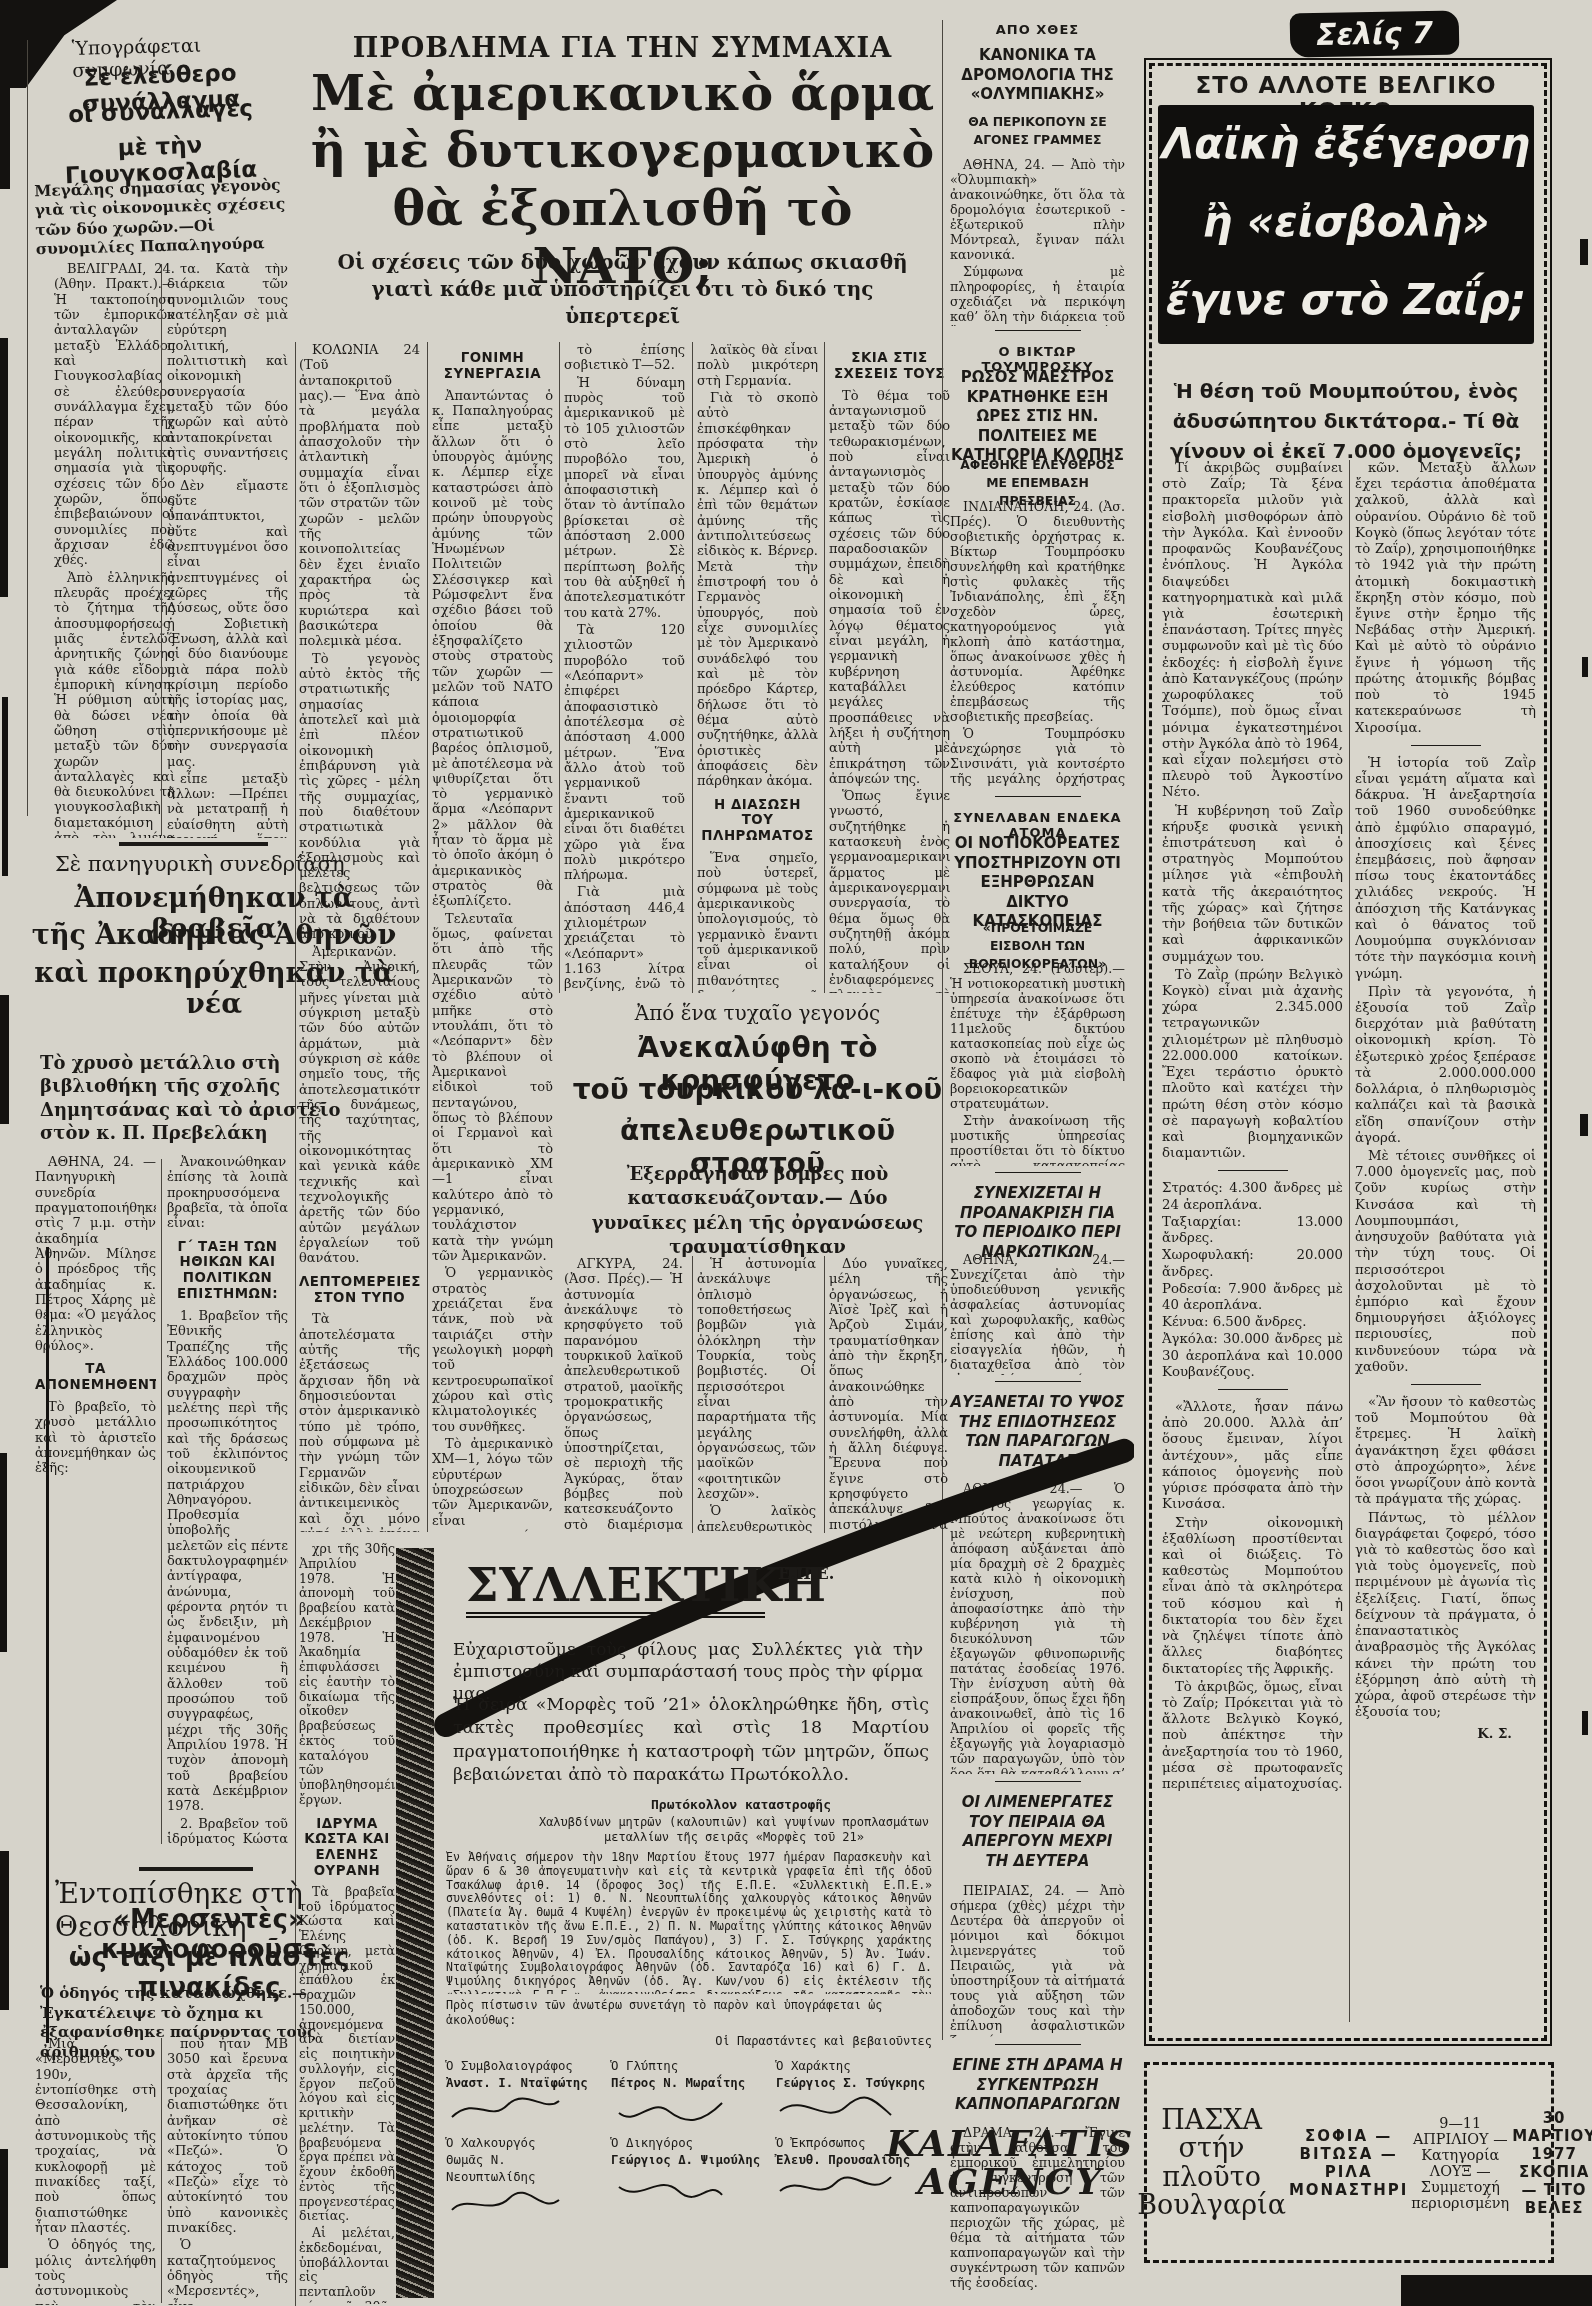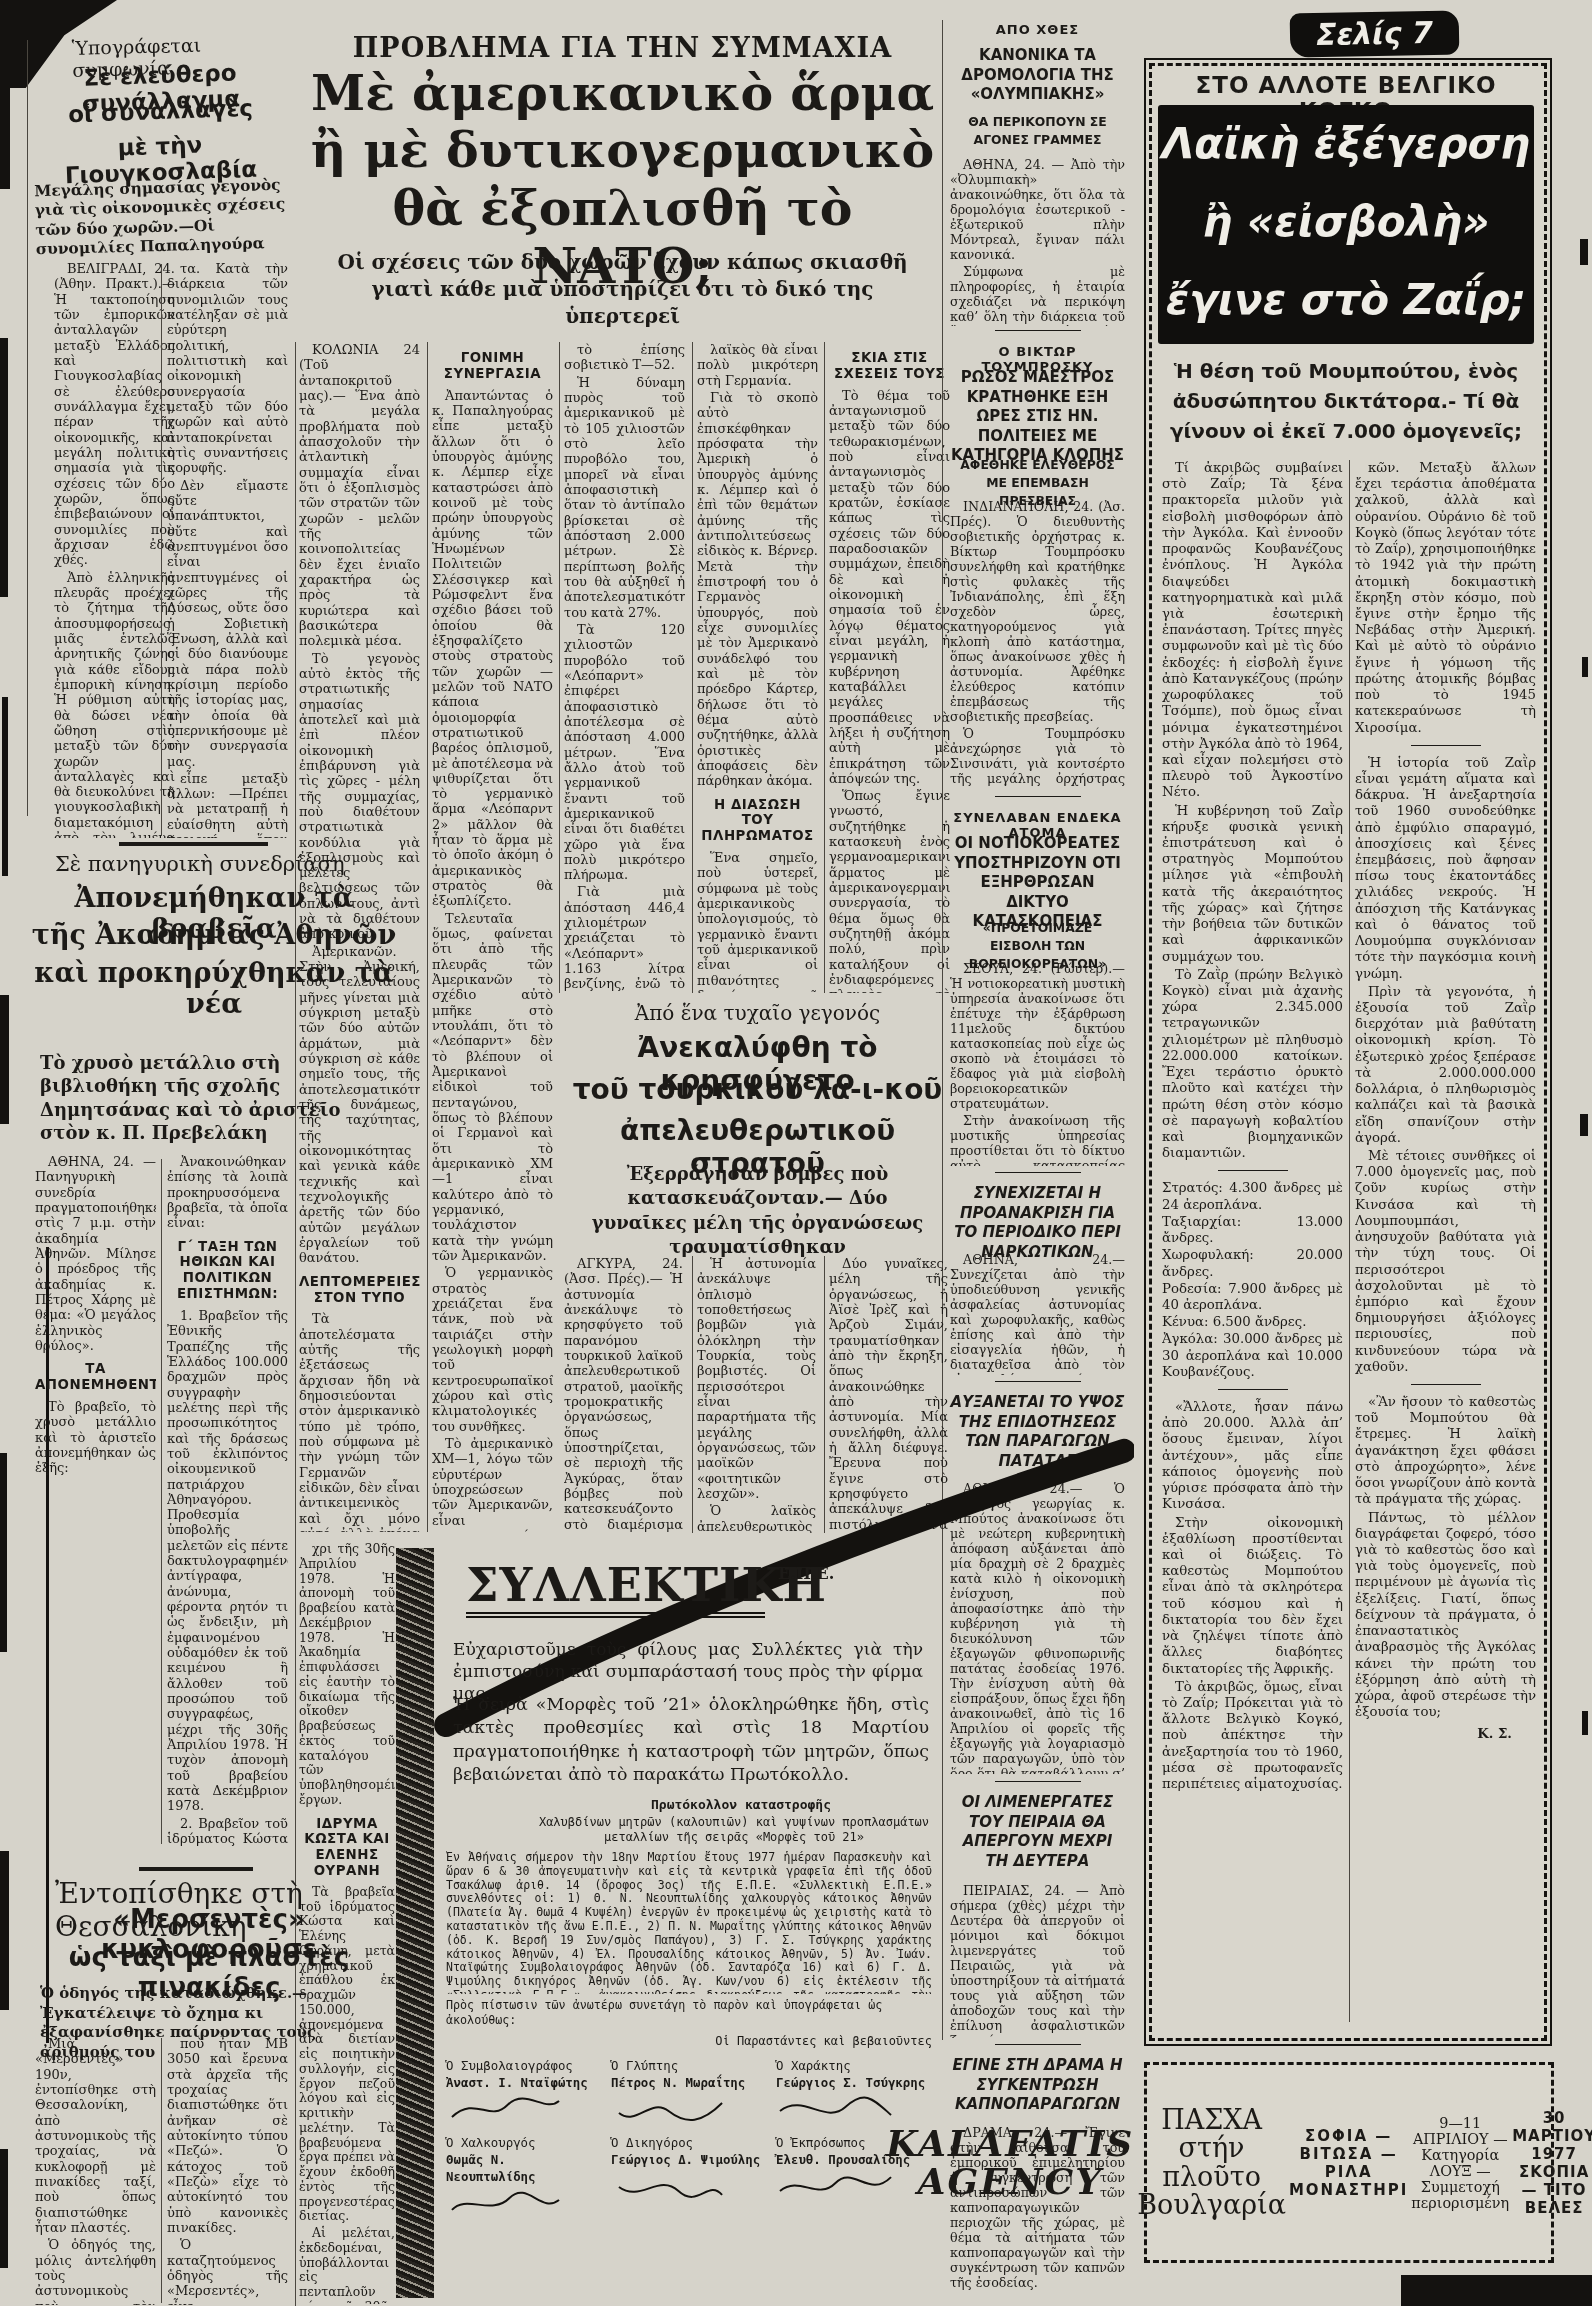--- a/index.html
+++ b/index.html
@@ -222,21 +222,21 @@
     <div class="p">ΔΡΑΜΑ, 24.— Ἔγινε στὴν αἴθουσα τοῦ ἐμπορικοῦ ἐπιμελητηρίου ἡ συγκέντρωση τῶν ἀντιπροσώπων τῶν καπνοπαραγωγικῶν περιοχῶν τῆς χώρας, μὲ θέμα τὰ αἰτήματα τῶν καπνοπαραγωγῶν καὶ τὴν συγκέντρωση τῶν καπνῶν τῆς ἐσοδείας.</div>
   </div>
 
 <div class="wavybox" style="left:1144px;top:58px;width:404px;height:1984px;"></div>
 <div class="abs sans hl" style="left:1156px;top:72px;width:380px;font-size:23px;letter-spacing:1px;">ΣΤΟ ΑΛΛΟΤΕ ΒΕΛΓΙΚΟ ΚΟΓΚΟ</div>
 <div class="blackblock" style="left:1158px;top:105px;width:376px;height:239px;font-size:42px;line-height:78px;font-style:italic;">
   <div>Λαϊκὴ ἐξέγερση</div>
   <div>ἢ «εἰσβολὴ»</div>
   <div>ἔγινε στὸ Ζαΐρ;</div>
 </div>
-<div class="abs hl sans" style="left:1164px;top:356px;width:364px;font-size:20px;line-height:1.5;">Ἡ θέση τοῦ Μουμπούτου, ἑνὸς ἀδυσώπητου δικτάτορα.- Τί θὰ γίνουν οἱ ἐκεῖ 7.000 ὁμογενεῖς;</div>
+<div class="abs hl sans" style="left:1164px;top:376px;width:364px;font-size:20px;line-height:1.5;">Ἡ θέση τοῦ Μουμπούτου, ἑνὸς ἀδυσώπητου δικτάτορα.- Τί θὰ γίνουν οἱ ἐκεῖ 7.000 ὁμογενεῖς;</div>
 <div class="col" style="left:1162px;top:460px;width:181px;height:1566px;font-size:13.3px;line-height:1.22;">
     <div class="p">Τί ἀκριβῶς συμβαίνει στὸ Ζαΐρ; Τὰ ξένα πρακτορεῖα μιλοῦν γιὰ εἰσβολὴ μισθοφόρων ἀπὸ τὴν Ἀγκόλα. Καὶ ἐννοοῦν προφανῶς Κουβανέζους ἐνόπλους. Ἡ Ἀγκόλα διαψεύδει κατηγορηματικὰ καὶ μιλᾶ γιὰ ἐσωτερικὴ ἐπανάσταση. Τρίτες πηγὲς συμφωνοῦν καὶ μὲ τὶς δύο ἐκδοχές: ἡ εἰσβολὴ ἔγινε ἀπὸ Κατανγκέζους (πρώην χωροφύλακες τοῦ Τσόμπε), ποὺ ὅμως εἶναι μόνιμα ἐγκατεστημένοι στὴν Ἀγκόλα ἀπὸ τὸ 1964, καὶ εἶχαν πολεμήσει στὸ πλευρὸ τοῦ Ἀγκοστίνο Νέτο.</div>
     <div class="p">Ἡ κυβέρνηση τοῦ Ζαῒρ κήρυξε φυσικὰ γενικὴ ἐπιστράτευση καὶ ὁ στρατηγὸς Μομπούτου μίλησε γιὰ «ἐπιβουλὴ κατὰ τῆς ἀκεραιότητος τῆς χώρας» καὶ ζήτησε τὴν βοήθεια τῶν δυτικῶν καὶ ἀφρικανικῶν συμμάχων του.</div>
     <div class="p">Τὸ Ζαῒρ (πρώην Βελγικὸ Κογκὸ) εἶναι μιὰ ἀχανὴς χώρα 2.345.000 τετραγωνικῶν χιλιομέτρων μὲ πληθυσμὸ 22.000.000 κατοίκων. Ἔχει τεράστιο ὀρυκτὸ πλοῦτο καὶ κατέχει τὴν πρώτη θέση στὸν κόσμο σὲ παραγωγὴ κοβαλτίου καὶ βιομηχανικῶν διαμαντιῶν.</div>
     <div class="sep"></div>
     <div class="stat">Στρατός: 4.300 ἄνδρες μὲ 24 ἀεροπλάνα.</div>
     <div class="stat">Ταξιαρχίαι: 13.000 ἄνδρες.</div>
     <div class="stat">Χωροφυλακή: 20.000 ἄνδρες.</div>
     <div class="stat">Ροδεσία: 7.900 ἄνδρες μὲ 40 ἀεροπλάνα.</div>
     <div class="stat">Κένυα: 6.500 ἄνδρες.</div>
@@ -289,21 +289,21 @@
   </div>
   <div class="sigcell mono">
     <div>Ὁ Χαράκτης</div>
     <div style="font-weight:bold;">Γεώργιος Σ. Τσύγκρης</div>
     <svg width="119" height="34" viewBox="0 0 120 34">
         <path d="M4 18 C 28 0, 50 32, 70 14 S 98 6, 116 22" stroke="#14120f" stroke-width="2" fill="none"></path>
       </svg>
   </div>
   <div class="sigcell mono">
     <div>Ὁ Χαλκουργός</div>
-    <div style="font-weight:bold;">Θωμᾶς Ν. Νεουπτωλίδης</div>
+    <div style="font-weight:normal;">Θωμᾶς Ν. Νεουπτωλίδης</div>
     <svg width="119" height="34" viewBox="0 0 120 34">
         <path d="M6 22 C 20 6, 46 28, 64 10 S 96 26, 114 12" stroke="#14120f" stroke-width="2" fill="none"></path>
       </svg>
   </div>
   <div class="sigcell mono">
     <div>Ὁ Δικηγόρος</div>
     <div style="font-weight:bold;">Γεώργιος Δ. Ψιμούλης</div>
     <svg width="119" height="34" viewBox="0 0 120 34">
         <path d="M8 16 C 30 32, 48 2, 68 20 S 98 8, 112 24" stroke="#14120f" stroke-width="2" fill="none"></path>
       </svg>

